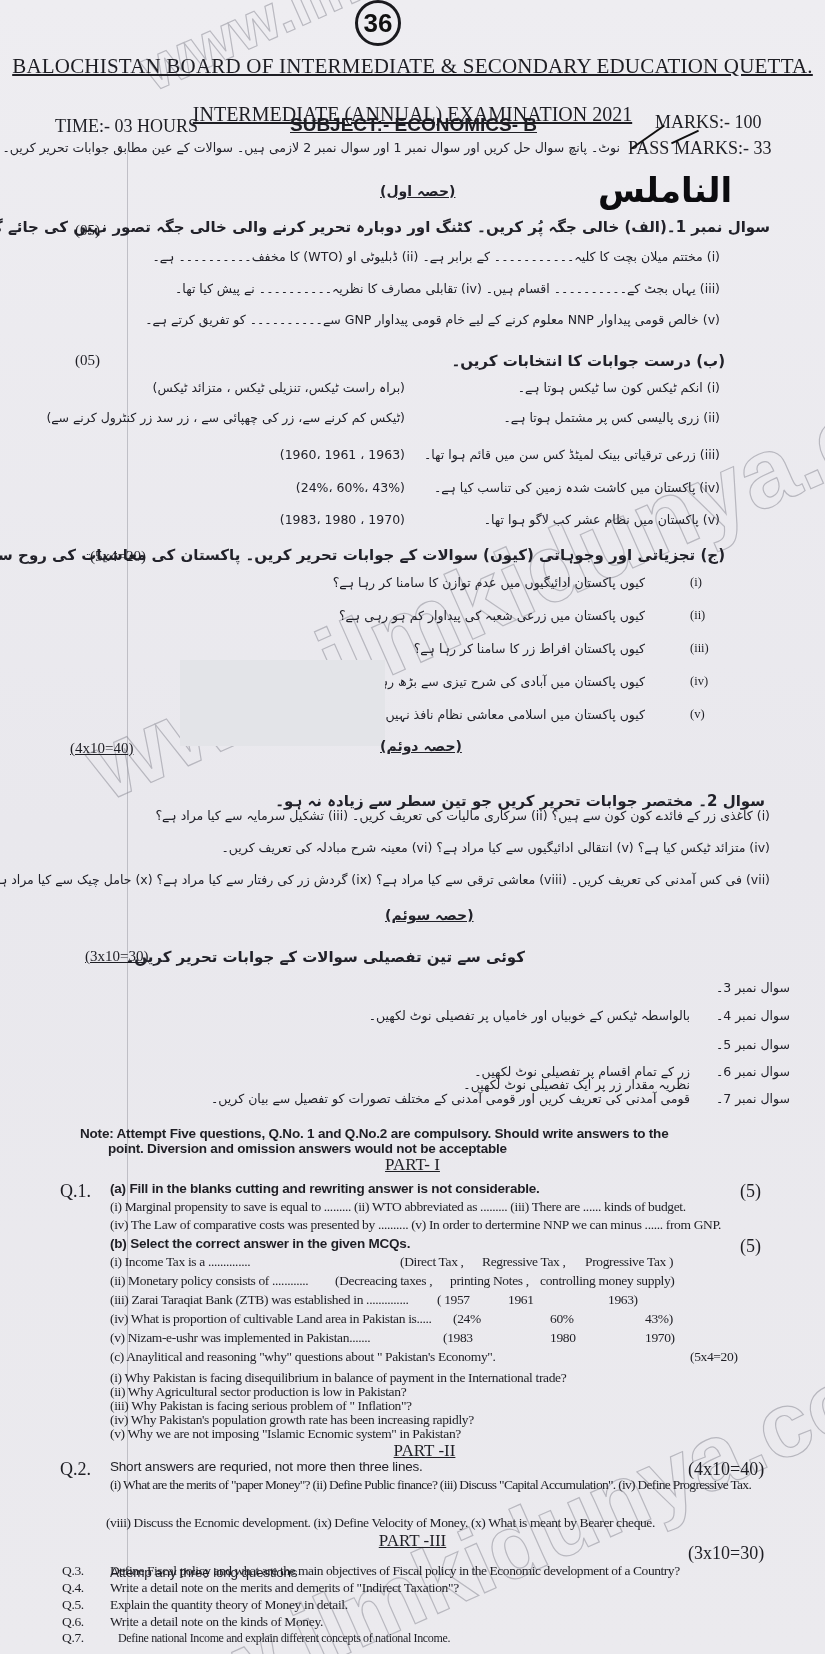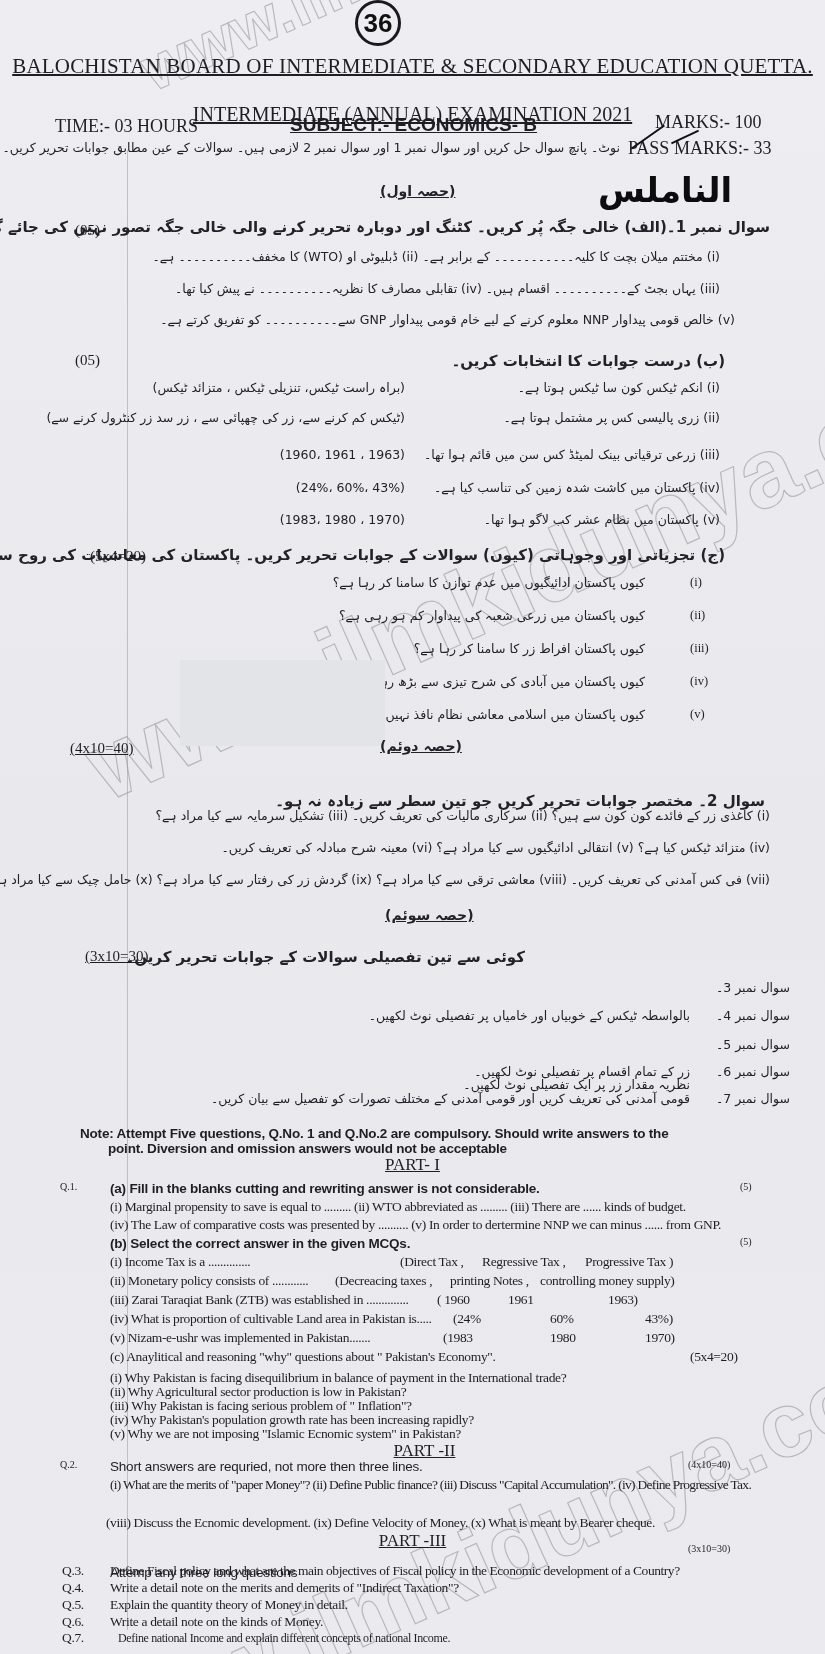--- a/index.html
+++ b/index.html
@@ -21,21 +21,21 @@
   .urdu{direction:rtl;font-family:"DejaVu Sans",sans-serif;color:#22222a;}
   .ur-note{right:205px;top:140px;font-size:12.5px;}
   .handwrite{left:598px;top:170px;font:bold 34px "DejaVu Sans",sans-serif;color:#0c0c0f;direction:rtl;}
   .ur-h{font-size:14px;font-weight:bold;text-decoration:underline;}
   .ur-q{font-size:15px;font-weight:bold;}
   .ur-s{font-size:12.5px;}
   .marksR{font-size:15px;}
   .ensans{font-family:"Liberation Sans",sans-serif;font-size:13.5px;font-weight:bold;letter-spacing:-.2px;}
   .cond{font-family:"Liberation Serif",serif;font-size:13.5px;letter-spacing:-.35px;}
   .part{font-size:17px;text-decoration:underline;}
-  .qn{font-size:10px;}
+  .qn{font-size:18px;}
   .redact{position:absolute;left:180px;top:660px;width:205px;height:86px;background:#e3e4e8;}
   .watermark{position:absolute;font:bold 96px "Liberation Sans",sans-serif;color:transparent;
              -webkit-text-stroke:1.2px #8f8f99;opacity:.55;white-space:nowrap;pointer-events:none;}
   .strike{position:absolute;left:628px;top:136px;width:40px;height:2px;background:#111;transform:rotate(-35deg);}
   .strike2{position:absolute;left:670px;top:136px;width:30px;height:2px;background:#111;transform:rotate(-25deg);}
 </style>
 </head>
 <body>
 
 <div class="page">
@@ -55,21 +55,21 @@
   <div class="strike"></div>
   <div class="strike2"></div>
   <div class="abs urdu ur-note">نوٹ۔ پانچ سوال حل کریں اور سوال نمبر 1 اور سوال نمبر 2 لازمی ہیں۔ سوالات کے عین مطابق جوابات تحریر کریں۔</div>
   <div class="abs handwrite">الناملس</div>
 
   <div class="abs urdu ur-h" style="left:380px;top:183px;">(حصہ اول)</div>
   <div class="abs urdu ur-q" style="right:55px;top:218px;">سوال نمبر 1۔(الف) خالی جگہ پُر کریں۔ کٹنگ اور دوبارہ تحریر کرنے والی خالی جگہ تصور نہیں کی جائے گی۔</div>
   <div class="abs marksR" style="left:75px;top:222px;">(05)</div>
   <div class="abs urdu ur-s" style="right:105px;top:249px;">(i) مختتم میلان بچت کا کلیہ۔۔۔۔۔۔۔۔۔۔۔ کے برابر ہے۔       (ii) ڈبلیوٹی او (WTO) کا مخفف۔۔۔۔۔۔۔۔۔۔ ہے۔</div>
   <div class="abs urdu ur-s" style="right:105px;top:281px;">(iii) یہاں بجٹ کے۔۔۔۔۔۔۔۔۔۔ اقسام ہیں۔       (iv) تقابلی مصارف کا نظریہ۔۔۔۔۔۔۔۔۔۔ نے پیش کیا تھا۔</div>
-  <div class="abs urdu ur-s" style="right:90px;top:312px;">(v) خالص قومی پیداوار NNP معلوم کرنے کے لیے خام قومی پیداوار GNP سے۔۔۔۔۔۔۔۔۔۔ کو تفریق کرتے ہے۔</div>
+  <div class="abs urdu ur-s" style="right:105px;top:312px;">(v) خالص قومی پیداوار NNP معلوم کرنے کے لیے خام قومی پیداوار GNP سے۔۔۔۔۔۔۔۔۔۔ کو تفریق کرتے ہے۔</div>
 
   <div class="abs marksR" style="left:75px;top:352px;">(05)</div>
   <div class="abs urdu ur-q" style="right:100px;top:352px;">(ب)    درست جوابات کا انتخابات کریں۔</div>
   <div class="abs urdu ur-s" style="right:105px;top:380px;">(i) انکم ٹیکس کون سا ٹیکس ہوتا ہے۔</div>
   <div class="abs urdu ur-s" style="right:420px;top:380px;">(براہ راست ٹیکس، تنزیلی ٹیکس ، متزائد ٹیکس)</div>
   <div class="abs urdu ur-s" style="right:105px;top:410px;">(ii) زری پالیسی کس پر مشتمل ہوتا ہے۔</div>
   <div class="abs urdu ur-s" style="right:420px;top:410px;">(ٹیکس کم کرنے سے، زر کی چھپائی سے ، زر سد زر کنٹرول کرنے سے)</div>
   <div class="abs urdu ur-s" style="right:105px;top:447px;">(iii) زرعی ترقیاتی بینک لمیٹڈ کس سن میں قائم ہوا تھا۔</div>
   <div class="abs urdu ur-s" style="right:420px;top:447px;">(1963 ،   1961   ،1960)</div>
   <div class="abs urdu ur-s" style="right:105px;top:480px;">(iv) پاکستان میں کاشت شدہ زمین کی تناسب کیا ہے۔</div>
@@ -129,21 +129,21 @@
   <div class="abs cond" style="left:400px;top:1254px;">(Direct Tax ,</div>
   <div class="abs cond" style="left:482px;top:1254px;">Regressive Tax ,</div>
   <div class="abs cond" style="left:585px;top:1254px;">Progressive Tax )</div>
 
   <div class="abs cond" style="left:110px;top:1273px;">(ii) Monetary policy consists of ............</div>
   <div class="abs cond" style="left:335px;top:1273px;">(Decreacing taxes ,</div>
   <div class="abs cond" style="left:450px;top:1273px;">printing Notes ,</div>
   <div class="abs cond" style="left:540px;top:1273px;">controlling money supply)</div>
 
   <div class="abs cond" style="left:110px;top:1292px;">(iii) Zarai Taraqiat Bank (ZTB) was established in ..............</div>
-  <div class="abs cond" style="left:437px;top:1292px;">( 1960</div>
+  <div class="abs cond" style="left:437px;top:1292px;">( 1957</div>
   <div class="abs cond" style="left:508px;top:1292px;">1961</div>
   <div class="abs cond" style="left:608px;top:1292px;">1963)</div>
 
   <div class="abs cond" style="left:110px;top:1311px;">(iv) What is proportion of cultivable Land area in Pakistan is.....</div>
   <div class="abs cond" style="left:453px;top:1311px;">(24%</div>
   <div class="abs cond" style="left:550px;top:1311px;">60%</div>
   <div class="abs cond" style="left:645px;top:1311px;">43%)</div>
 
   <div class="abs cond" style="left:110px;top:1330px;">(v)  Nizam-e-ushr was implemented in Pakistan.......</div>
   <div class="abs cond" style="left:443px;top:1330px;">(1983</div>

